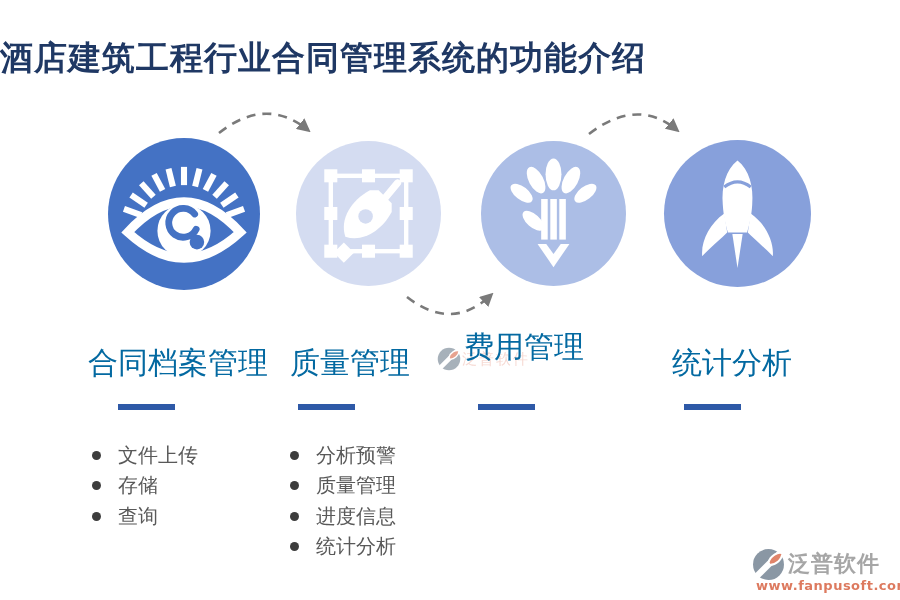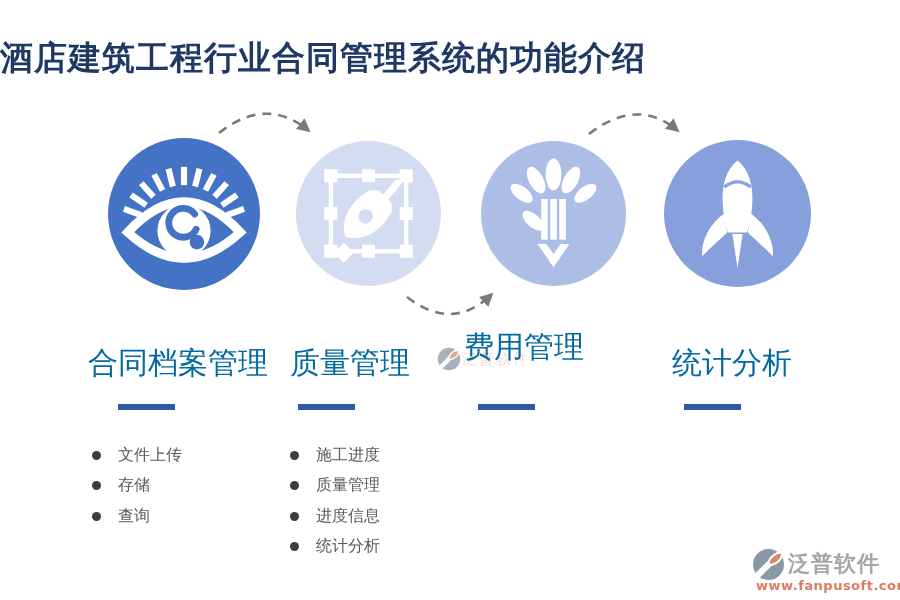--- a/index.html
+++ b/index.html
@@ -18,21 +18,21 @@
   
   .arrows{position:absolute;left:0;top:0;width:900px;height:600px;pointer-events:none;}
   
   .col-header{position:absolute;font-size:30px;color:#0369a1;z-index:2;white-space:nowrap;}
   .h1{left:88px;top:343px;} .h2{left:290px;top:343px;} .h3{left:464px;top:327px;} .h4{left:672px;top:343px;}
   .underline{position:absolute;width:57px;height:6px;background:#2E59A7;z-index:2;}
   .u1{left:118px;top:404px;} .u2{left:298px;top:404px;} .u3{left:478px;top:404px;} .u4{left:684px;top:404px;}
   
   .feature-list{position:absolute;list-style:none;margin:0;padding:0;}
   .l1{left:92px;top:440px;} .l2{left:290px;top:440px;} .l3{left:480px;top:440px;} .l4{left:672px;top:440px;}
-  .feature-list li{display:flex;align-items:center;height:30.5px;font-size:16px;color:#595959;white-space:nowrap;}
+  .feature-list li{display:flex;align-items:center;height:30.5px;font-size:20px;color:#595959;white-space:nowrap;}
   .dot{width:9px;height:9px;border-radius:50%;background:#3d3d3d;margin-right:17px;flex:none;}
   
   .watermark{position:absolute;left:437px;top:347px;z-index:1;display:flex;align-items:center;}
   .watermark svg{width:24px;height:24px;opacity:.75;}
   .watermark .wm-text{font-size:15px;color:#E2836E;opacity:.30;letter-spacing:2px;margin-left:1px;white-space:nowrap;}
   
   .brand-logo{position:absolute;left:752px;top:548px;width:33px;height:33px;}
   .brand-name{position:absolute;left:788px;top:549px;font-size:22px;font-weight:bold;color:#A6A6A6;letter-spacing:1px;}
   .brand-url{position:absolute;left:756px;top:578px;font-size:13px;font-weight:bold;color:#DD7A5F;
              font-family:"DejaVu Sans","Liberation Sans",sans-serif;letter-spacing:.5px;}
@@ -154,21 +154,21 @@
         <span>存储</span>
       </li>
     <li>
         <span class="dot"></span>
         <span>查询</span>
       </li>
   </ul>
   <ul class="feature-list l2">
     <li>
         <span class="dot"></span>
-        <span>施工进度</span>
+        <span>分析预警</span>
       </li>
     <li>
         <span class="dot"></span>
         <span>质量管理</span>
       </li>
     <li>
         <span class="dot"></span>
         <span>进度信息</span>
       </li>
     <li>

